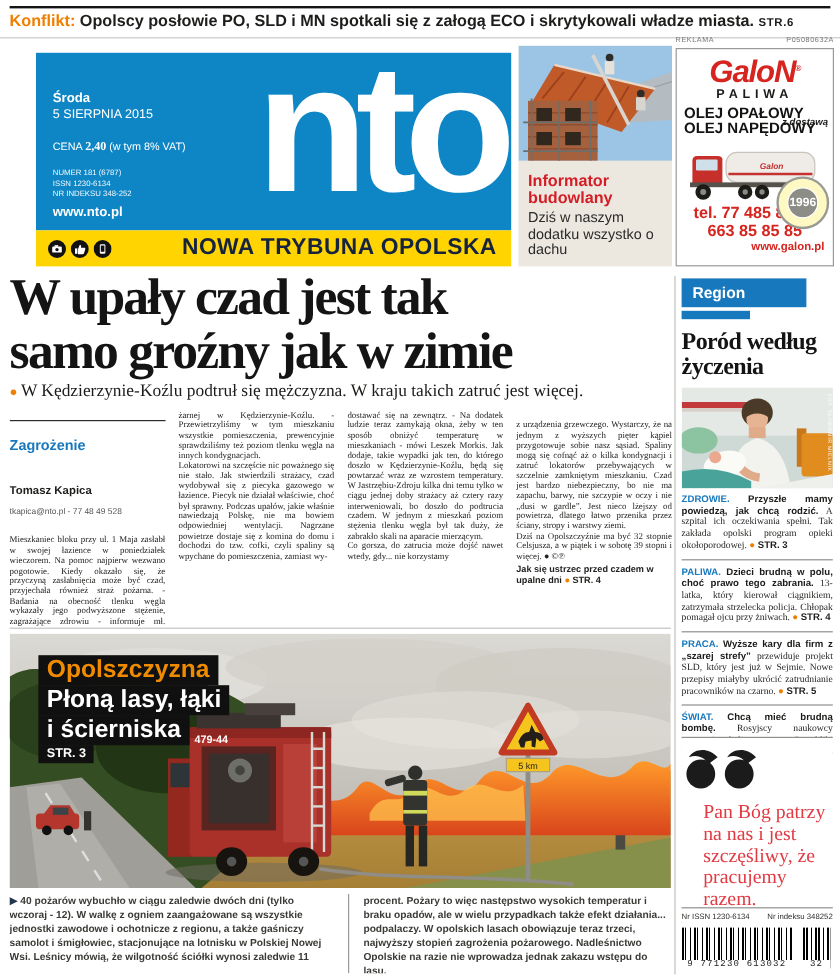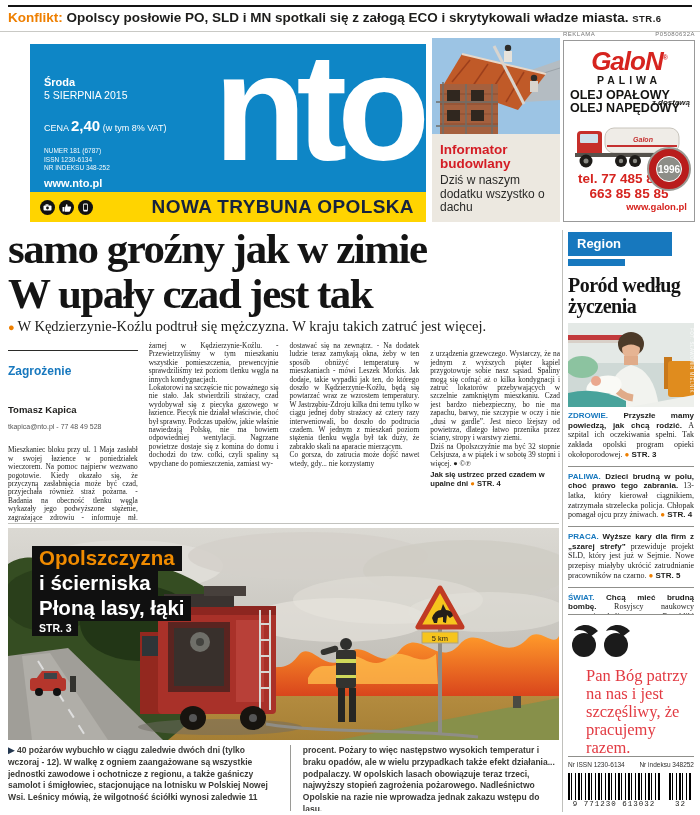--- a/index.html
+++ b/index.html
@@ -11,21 +11,21 @@
   .kicker{left:8px;top:10px;width:684px;font:700 13.5px/16px "Liberation Sans",sans-serif;white-space:nowrap;}
   .kicker .klabel{color:#ee7f00;}
   .kicker .kpage{font-size:9.5px;letter-spacing:.5px;}
   .kicker-rule{left:0;top:31px;width:700px;height:1px;background:#c9c9c5;}
   
   .blue{left:30px;top:44px;width:396px;height:148px;background:#0e86c6;overflow:hidden;}
   .mh-info{position:absolute;left:14px;top:32px;color:#fff;}
   .mh-day{font:700 11px/13px "Liberation Sans",sans-serif;}
   .mh-date{font:10.5px/13px "Liberation Sans",sans-serif;}
   .mh-price{margin-top:15px;font:9px "Liberation Sans",sans-serif;}
-  .mh-price b{font-size:15px;}
+  .mh-price b{font-size:10px;font-family:Liberation Serif, serif;}
   .mh-nums{margin-top:13px;font:6.5px/8.5px "Liberation Sans",sans-serif;opacity:.95;}
   .mh-site{margin-top:4px;font:700 11px "Liberation Sans",sans-serif;}
   .mh-logo{position:absolute;right:6px;top:-12px;font:800 152px/150px "Liberation Sans",sans-serif;
            letter-spacing:-10px;color:#fff;}
   .yellow{left:30px;top:192px;width:396px;height:30px;background:#ffd400;display:flex;align-items:center;}
   .yb-icons{display:flex;gap:4px;margin-left:10px;}
   .tagline{margin-left:auto;padding-right:12px;font:800 19px "Liberation Sans",sans-serif;
            color:#16233f;letter-spacing:.4px;}
   
   .promo{left:432px;top:38px;width:128px;height:184px;background:#ece8e0;overflow:hidden;}
@@ -39,21 +39,21 @@
       box-sizing:border-box;overflow:hidden;}
   .galon{word-spacing:0;text-align:center;margin-top:4px;font:800 italic 26px/26px "Liberation Sans",sans-serif;
          color:#d6241f;letter-spacing:-1px;}
   .galon sup{font-size:7px;font-style:normal;}
   .paliwa{text-align:center;font:700 10.5px "Liberation Sans",sans-serif;letter-spacing:4px;color:#1b1b19;}
   .olej-wrap{position:relative;margin:3px 4px 0 6px;height:28px;}
   .olej{font:800 12.5px/13.5px "Liberation Sans",sans-serif;color:#131311;}
   .z-dostawa{position:absolute;right:0;top:9px;font:700 italic 8px "Liberation Sans",sans-serif;}
   .ad-truck{display:block;margin:2px auto 0 auto;}
   .badge{position:absolute;right:3px;top:106px;width:44px;height:44px;border-radius:50%;
-         background:#b91c1c;border:2px solid #9a9a94;box-sizing:border-box;}
+         background:#fef9c3;border:2px solid #9a9a94;box-sizing:border-box;}
   .badge-in{position:absolute;inset:7px;border-radius:50%;background:#8d8d87;border:1px solid #fff;
             display:flex;align-items:center;justify-content:center;font:800 10px "Liberation Sans",sans-serif;color:#fff;}
   .ad-phones{margin-top:2px;text-align:center;font:800 13.5px/15px "Liberation Sans",sans-serif;color:#d6241f;}
   .ad-web{text-align:right;padding-right:7px;font:700 9.5px "Liberation Sans",sans-serif;color:#d6241f;}
   
   .headline{left:8px;top:226px;width:556px;font:700 43px/45px "Liberation Serif",serif;
             letter-spacing:-1.5px;color:#141414;}
   .standfirst{left:8px;top:318px;width:556px;font:14.5px/17px "Liberation Serif",serif;color:#1b1b19;}
   .standfirst::before{content:"● ";color:#ee7f00;font-size:11px;}
   .story{left:8px;top:342px;width:552px;height:180px;display:flex;gap:11px;overflow:hidden;}
@@ -227,22 +227,22 @@
         <div class="badge-in">1996</div>
       </div>
     <div class="ad-phones">
       <div>tel. 77 485 85 85</div>
       <div>663 85 85 85</div>
     </div>
     <div class="ad-web">www.galon.pl</div>
   </div>
 
   <div class="abs headline">
+    <div>W upały czad jest tak</div>
     <div>samo groźny jak w zimie</div>
-    <div>W upały czad jest tak</div>
   </div>
   <div class="abs standfirst">W Kędzierzynie-Koźlu podtruł się mężczyzna. W kraju takich zatruć jest więcej.</div>
 
   <div class="abs story">
     <div class="col">
       <div class="sec-rule">
         <div class="sec-name">Zagrożenie</div>
       </div>
       <div class="author">Tomasz Kapica</div>
       <div class="contact">tkapica@nto.pl - 77 48 49 528</div>
@@ -344,22 +344,22 @@
       <g>
         <rect x="430" y="98" width="4" height="108" fill="#8e8d87"></rect>
         <polygon points="410,99 454,99 432,60" fill="#f6c51d" stroke="#c03a24" stroke-width="5" stroke-linejoin="round"></polygon>
         <path d="M424,90 q3,-8 9,-8 l2,-6 l3,6 q6,0 7,6 l-3,2 l-3,-3 l-1,8 l-3,-1 l0,-5 l-5,1 l-1,5 l-3,0 Z" fill="#241f1a"></path>
         <rect x="414" y="104" width="36" height="11" fill="#f6c51d" stroke="#b0a27c"></rect>
         <text x="432" y="112.5" font-size="7.5" text-anchor="middle" fill="#241f1a" font-family="Liberation Sans,sans-serif">5 km</text>
       </g>
     </svg>
     <div class="fire-overlay">
       <div class="chip chip-tag">Opolszczyzna</div>
+      <div class="chip">Płoną lasy, łąki</div>
       <div class="chip">i ścierniska</div>
-      <div class="chip">Płoną lasy, łąki</div>
       <div class="chip chip-str">STR. 3</div>
     </div>
   </div>
 
   <div class="abs caption">
     <div class="cap-col cap-left">40 pożarów wybuchło w ciągu zaledwie dwóch dni (tylko wczoraj - 12). W walkę z ogniem zaangażowane są wszystkie jednostki zawodowe i ochotnicze z regionu, a także gaśniczy samolot i śmigłowiec, stacjonujące na lotnisku w Polskiej Nowej Wsi. Leśnicy mówią, że wilgotność ściółki wynosi zaledwie 11</div>
     <div class="cap-col cap-right">procent. Pożary to więc następstwo wysokich temperatur i braku opadów, ale w wielu przypadkach także efekt działania... podpalaczy. W opolskich lasach obowiązuje teraz trzeci, najwyższy stopień zagrożenia pożarowego. Nadleśnictwo Opolskie na razie nie wprowadza jednak zakazu wstępu do lasu.</div>
   </div>
 
   <div class="abs vsep"></div>

